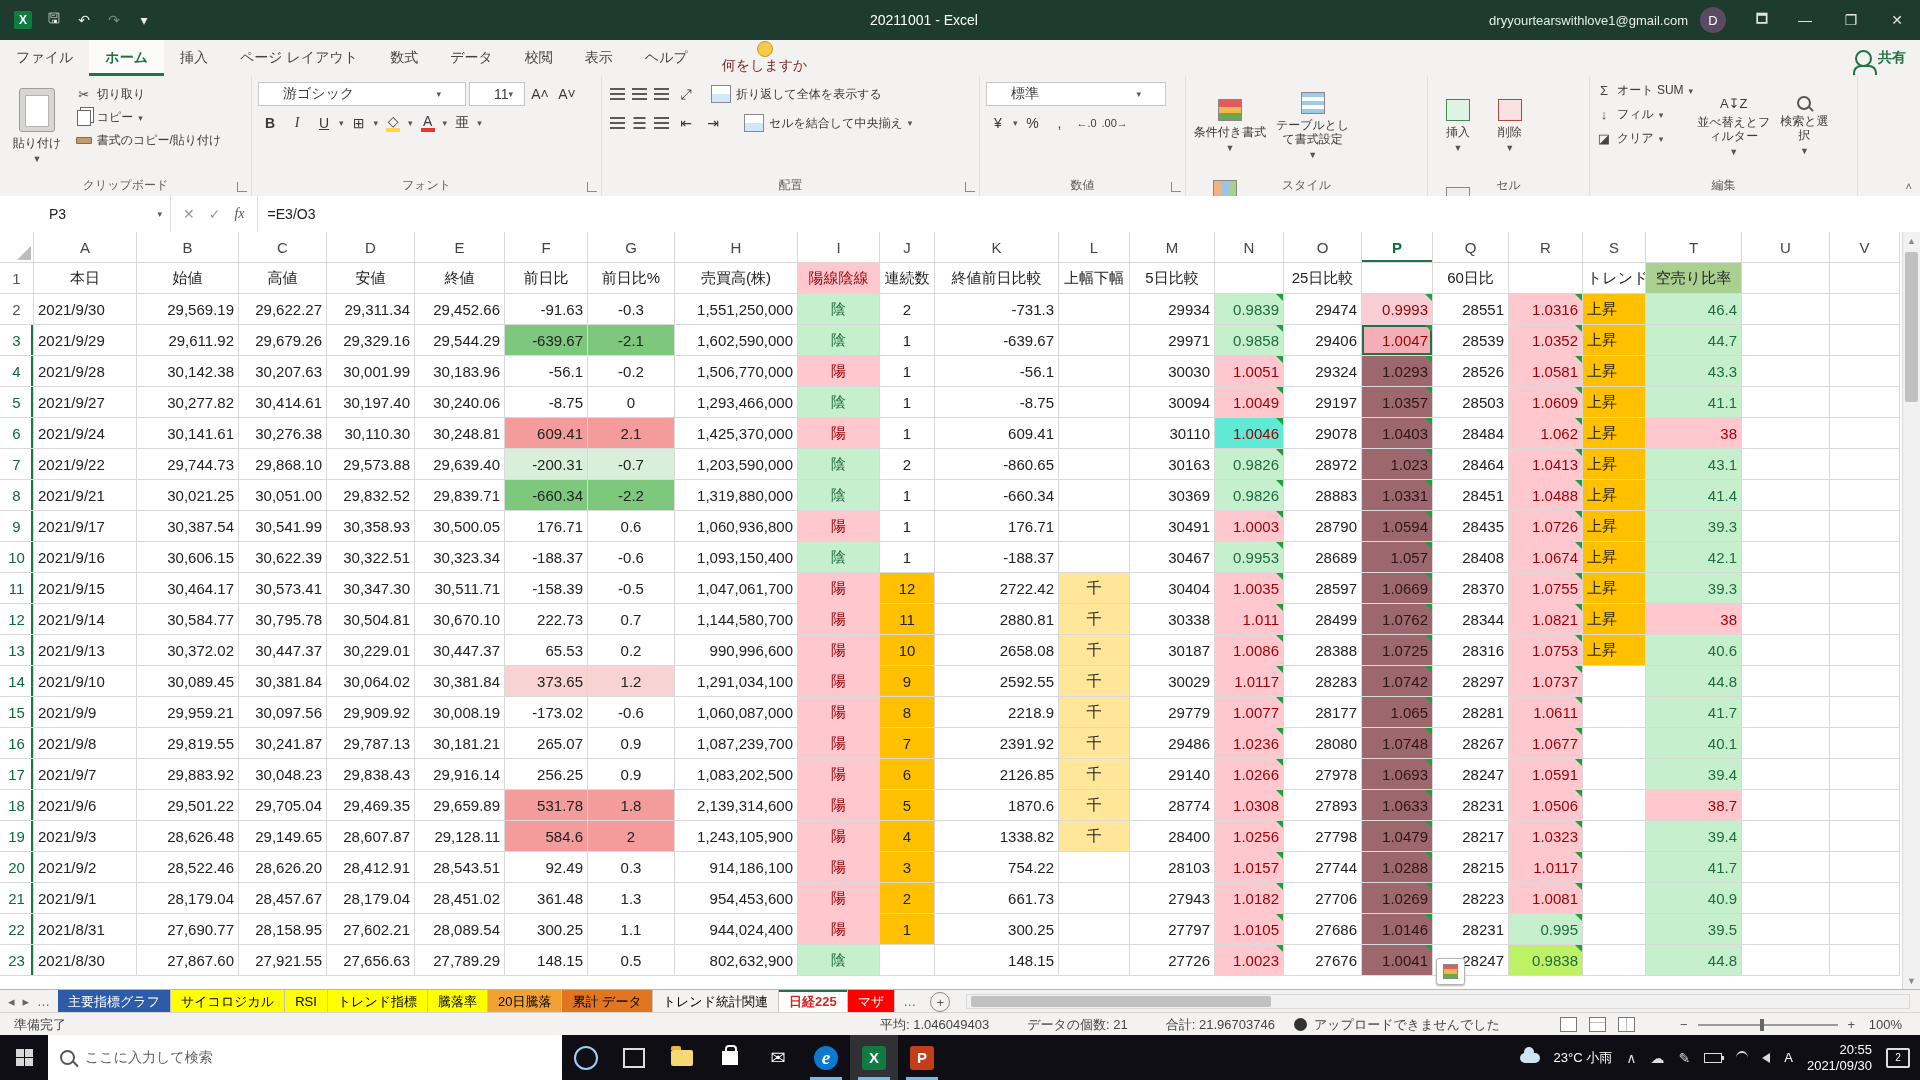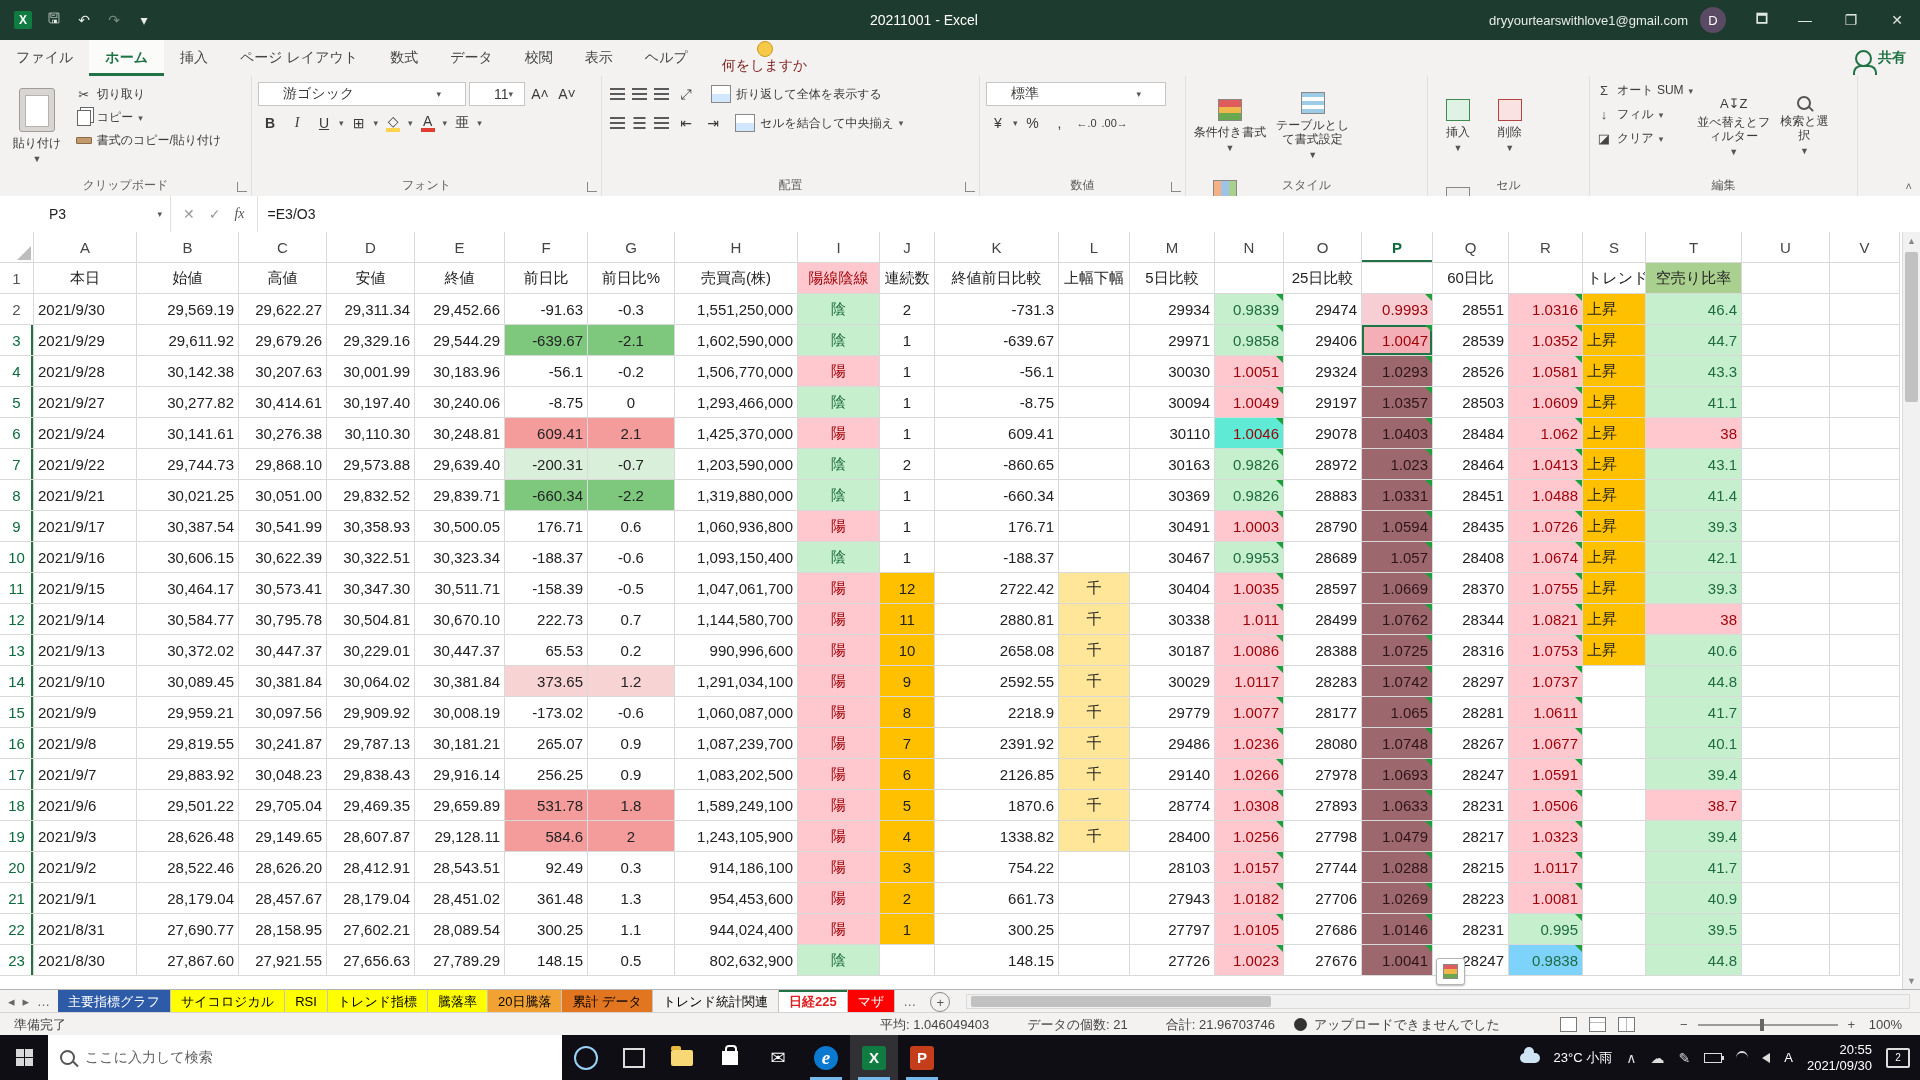--- a/index.html
+++ b/index.html
@@ -280,21 +280,21 @@
           <span class="icbox ic-grid"></span>
           <span>折り返して全体を表示する</span>
           </span>
       </div>
       <div class="rrow">
         <span class="bars"></span>
         <span class="bars c"></span>
         <span class="bars"></span>
         <span class="fbtn">⇤</span>
         <span class="fbtn">⇥</span>
-        <span class="minibtn" style="margin-left:7px">
+        <span class="minibtn" style="margin-left:16px">
           <span class="icbox ic-grid"></span>
           <span>セルを結合して中央揃え</span>
             <span class="caret">▾</span>
           </span>
       </div>
       <span class="glabel">配置</span>
       <span class="dl"></span>
     </div>
 
     <div class="grp" style="width:206px">
@@ -882,21 +882,21 @@
           </tr>
           <tr>
             <td class="rowhdr sel">18</td>
             <td class="al-l">2021/9/6</td>
             <td class="al-r">29,501.22</td>
             <td class="al-r">29,705.04</td>
             <td class="al-r">29,469.35</td>
             <td class="al-r">29,659.89</td>
             <td class="al-r" style="background: rgb(244, 155, 155);">531.78</td>
             <td class="al-c" style="background: rgb(244, 155, 155);">1.8</td>
-            <td class="al-r">1,589,249,100</td>
+            <td class="al-r">2,139,314,600</td>
             <td class="al-c" style="background: rgb(255, 199, 206); color: rgb(156, 0, 6);">陽</td>
             <td class="al-c" style="background: rgb(255, 192, 0);">5</td>
             <td class="al-r">1870.6</td>
             <td class="al-c" style="background: rgb(255, 230, 153);">千</td>
             <td class="al-r">28774</td>
             <td class="al-r" style="background: rgb(255, 199, 206); color: rgb(156, 0, 6);">1.0308<span class="tri"></span></td>
             <td class="al-r">27893</td>
             <td class="al-r" style="background: rgb(156, 104, 110); color: rgb(46, 20, 24);">1.0633<span class="tri"></span></td>
             <td class="al-r">28231</td>
             <td class="al-r" style="background: rgb(255, 199, 206); color: rgb(156, 0, 6);">1.0506<span class="tri"></span></td>
@@ -1017,21 +1017,21 @@
             <td class="al-r">802,632,900</td>
             <td class="al-c" style="background: rgb(198, 239, 206); color: rgb(30, 107, 65);">陰</td>
             <td class="al-c"></td>
             <td class="al-r">148.15</td>
             <td class="al-c"></td>
             <td class="al-r">27726</td>
             <td class="al-r" style="background: rgb(255, 199, 206); color: rgb(156, 0, 6);">1.0023<span class="tri"></span></td>
             <td class="al-r">27676</td>
             <td class="al-r" style="background: rgb(156, 104, 110); color: rgb(46, 20, 24);">1.0041<span class="tri"></span></td>
             <td class="al-r">28247</td>
-            <td class="al-r" style="background: #7dd3fc; color: rgb(30, 107, 65);">0.9838<span class="tri"></span></td>
+            <td class="al-r" style="background: #bef264; color: rgb(30, 107, 65);">0.9838<span class="tri"></span></td>
             <td class="al-l"></td>
             <td class="al-r" style="background: rgb(198, 239, 206); color: rgb(30, 107, 65);">44.8</td>
             <td></td>
             <td></td>
           </tr>
         </tbody>
       </table>
     <div id="qa-btn">
         <span class="icbox ic-cf"></span>
       </div>

